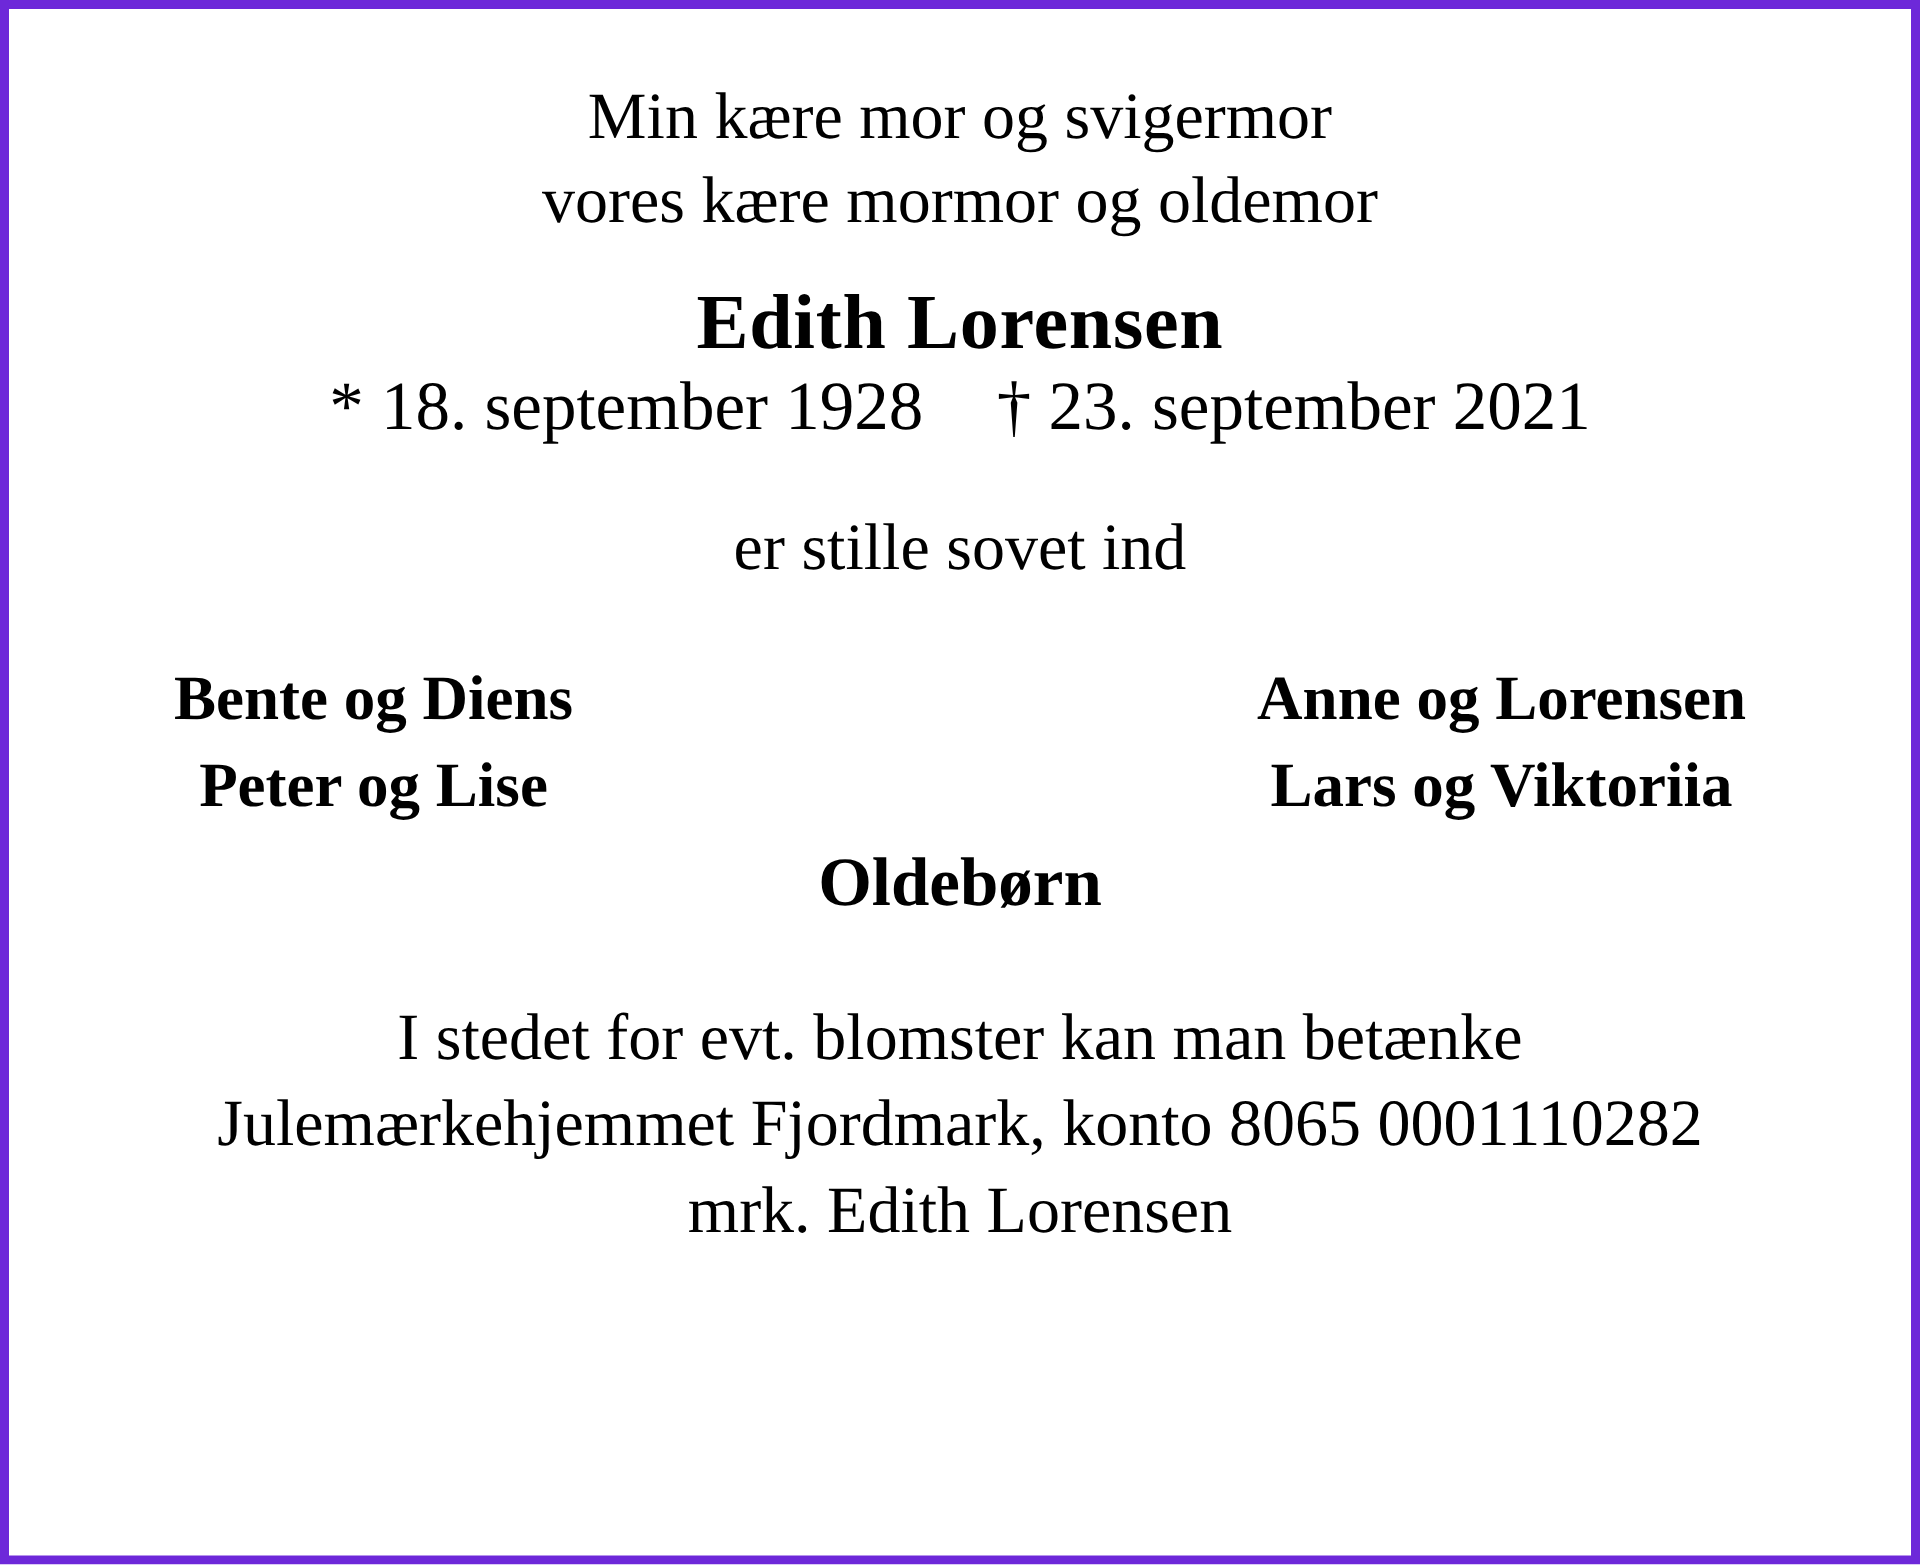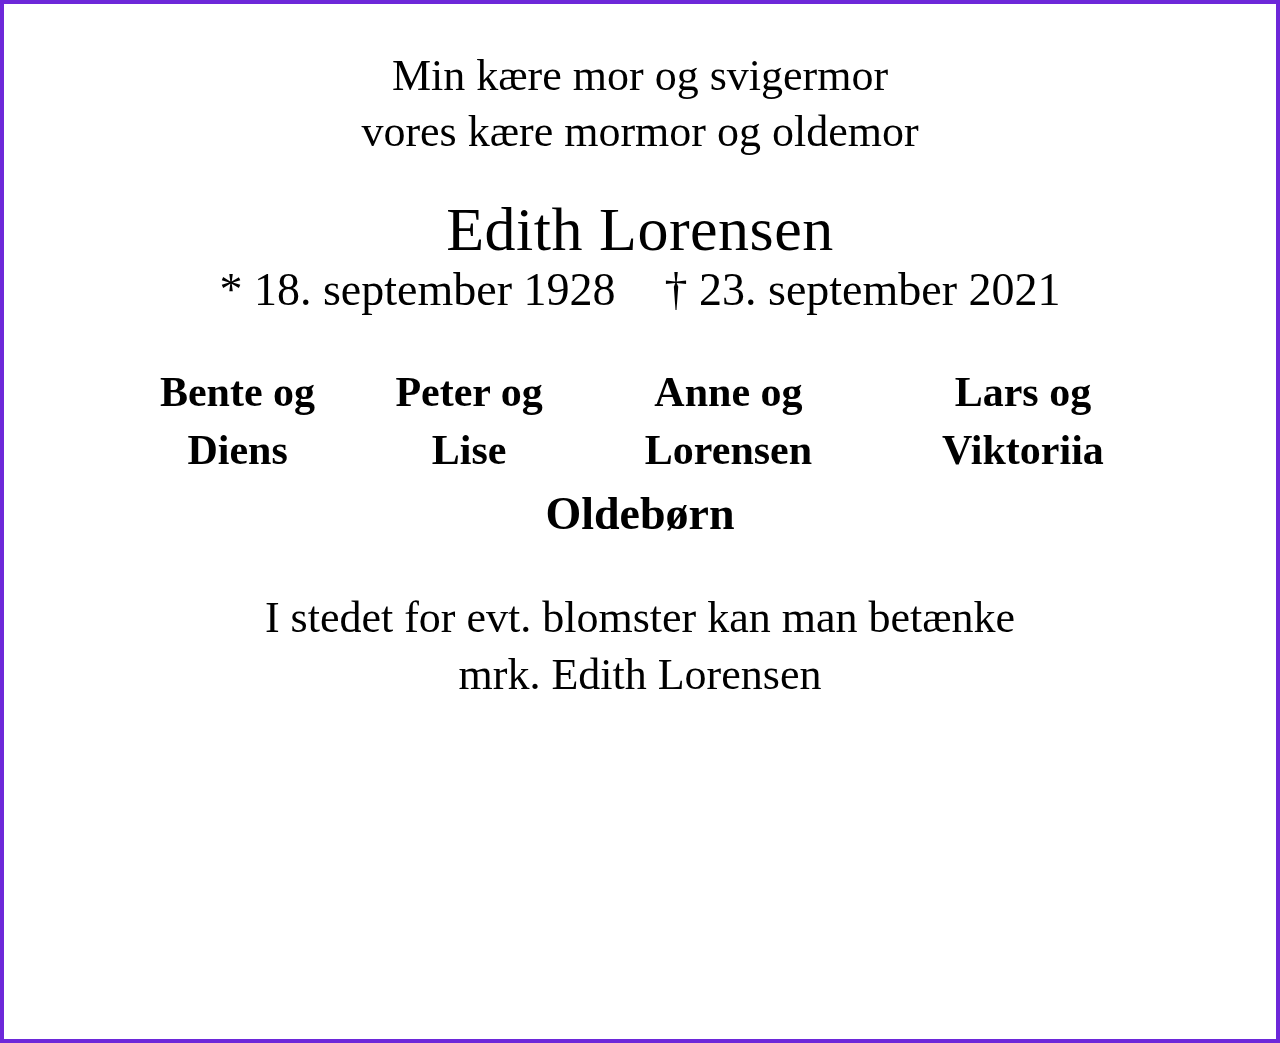--- a/index.html
+++ b/index.html
@@ -11,41 +11,41 @@
     width: 1280px;
     height: 1043px;
     font-family: "Liberation Serif", serif;
     color: #000000;
     overflow: hidden;
   }
   .notice {
     box-sizing: border-box;
     width: 1280px;
     height: 1043px;
-    border: 4px solid #6d28d9;
+    border: 6px solid #6d28d9;
     background: #ffffff;
     padding: 38px 40px 30px 40px;
     display: flex;
     flex-direction: column;
     align-items: center;
     text-align: center;
   }
   .intro {
     font-size: 44px;
     line-height: 1.28;
     margin-top: 6px;
   }
   .intro div {
     white-space: nowrap;
   }
   .name {
-    font-size: 62px;
-    font-weight: normal;
+    font-size: 52px;
+    font-weight: bold;
     letter-spacing: 0.5px;
-    margin-top: 34px;
+    margin-top: 24px;
     line-height: 1.1;
   }
   .dates {
     font-size: 46px;
     white-space: nowrap;
   }
   .dates .gap {
     display: inline-block;
     width: 26px;
   }
@@ -61,20 +61,21 @@
     font-size: 42px;
     line-height: 1.38;
   }
   .survivors .cols {
     display: flex;
     justify-content: space-between;
     padding: 0 70px;
   }
   .survivors .col {
     display: flex;
+    flex-direction: column;
   }
   .survivors .center {
     margin-top: 2px;
     font-weight: bold;
     font-size: 46px;
   }
   .service {
     font-size: 44px;
     margin-top: 44px;
     line-height: 1.3;
@@ -104,34 +105,36 @@
   <div class="name">Edith Lorensen</div>
 
   <div class="dates">
     <span>*</span>
     <span>18. september 1928</span>
     <span class="gap"></span>
     <span>†</span>
     <span>23. september 2021</span>
   </div>
 
+  <div class="passed">er stille sovet ind</div>
 
   <div class="survivors">
     <div class="cols">
       <div class="col">
         <span>Bente og Diens</span>
         <span>Peter og Lise</span>
       </div>
       <div class="col">
         <span>Anne og Lorensen</span>
         <span>Lars og Viktoriia</span>
       </div>
     </div>
     <div class="center">Oldebørn</div>
   </div>
 
 
   <div class="donation">
     <div>I stedet for evt. blomster kan man betænke</div>
+    <div>Julemærkehjemmet Fjordmark, konto 8065 0001110282</div>
     <div>mrk. Edith Lorensen</div>
   </div>
 
 </div>
 
 </body></html>

